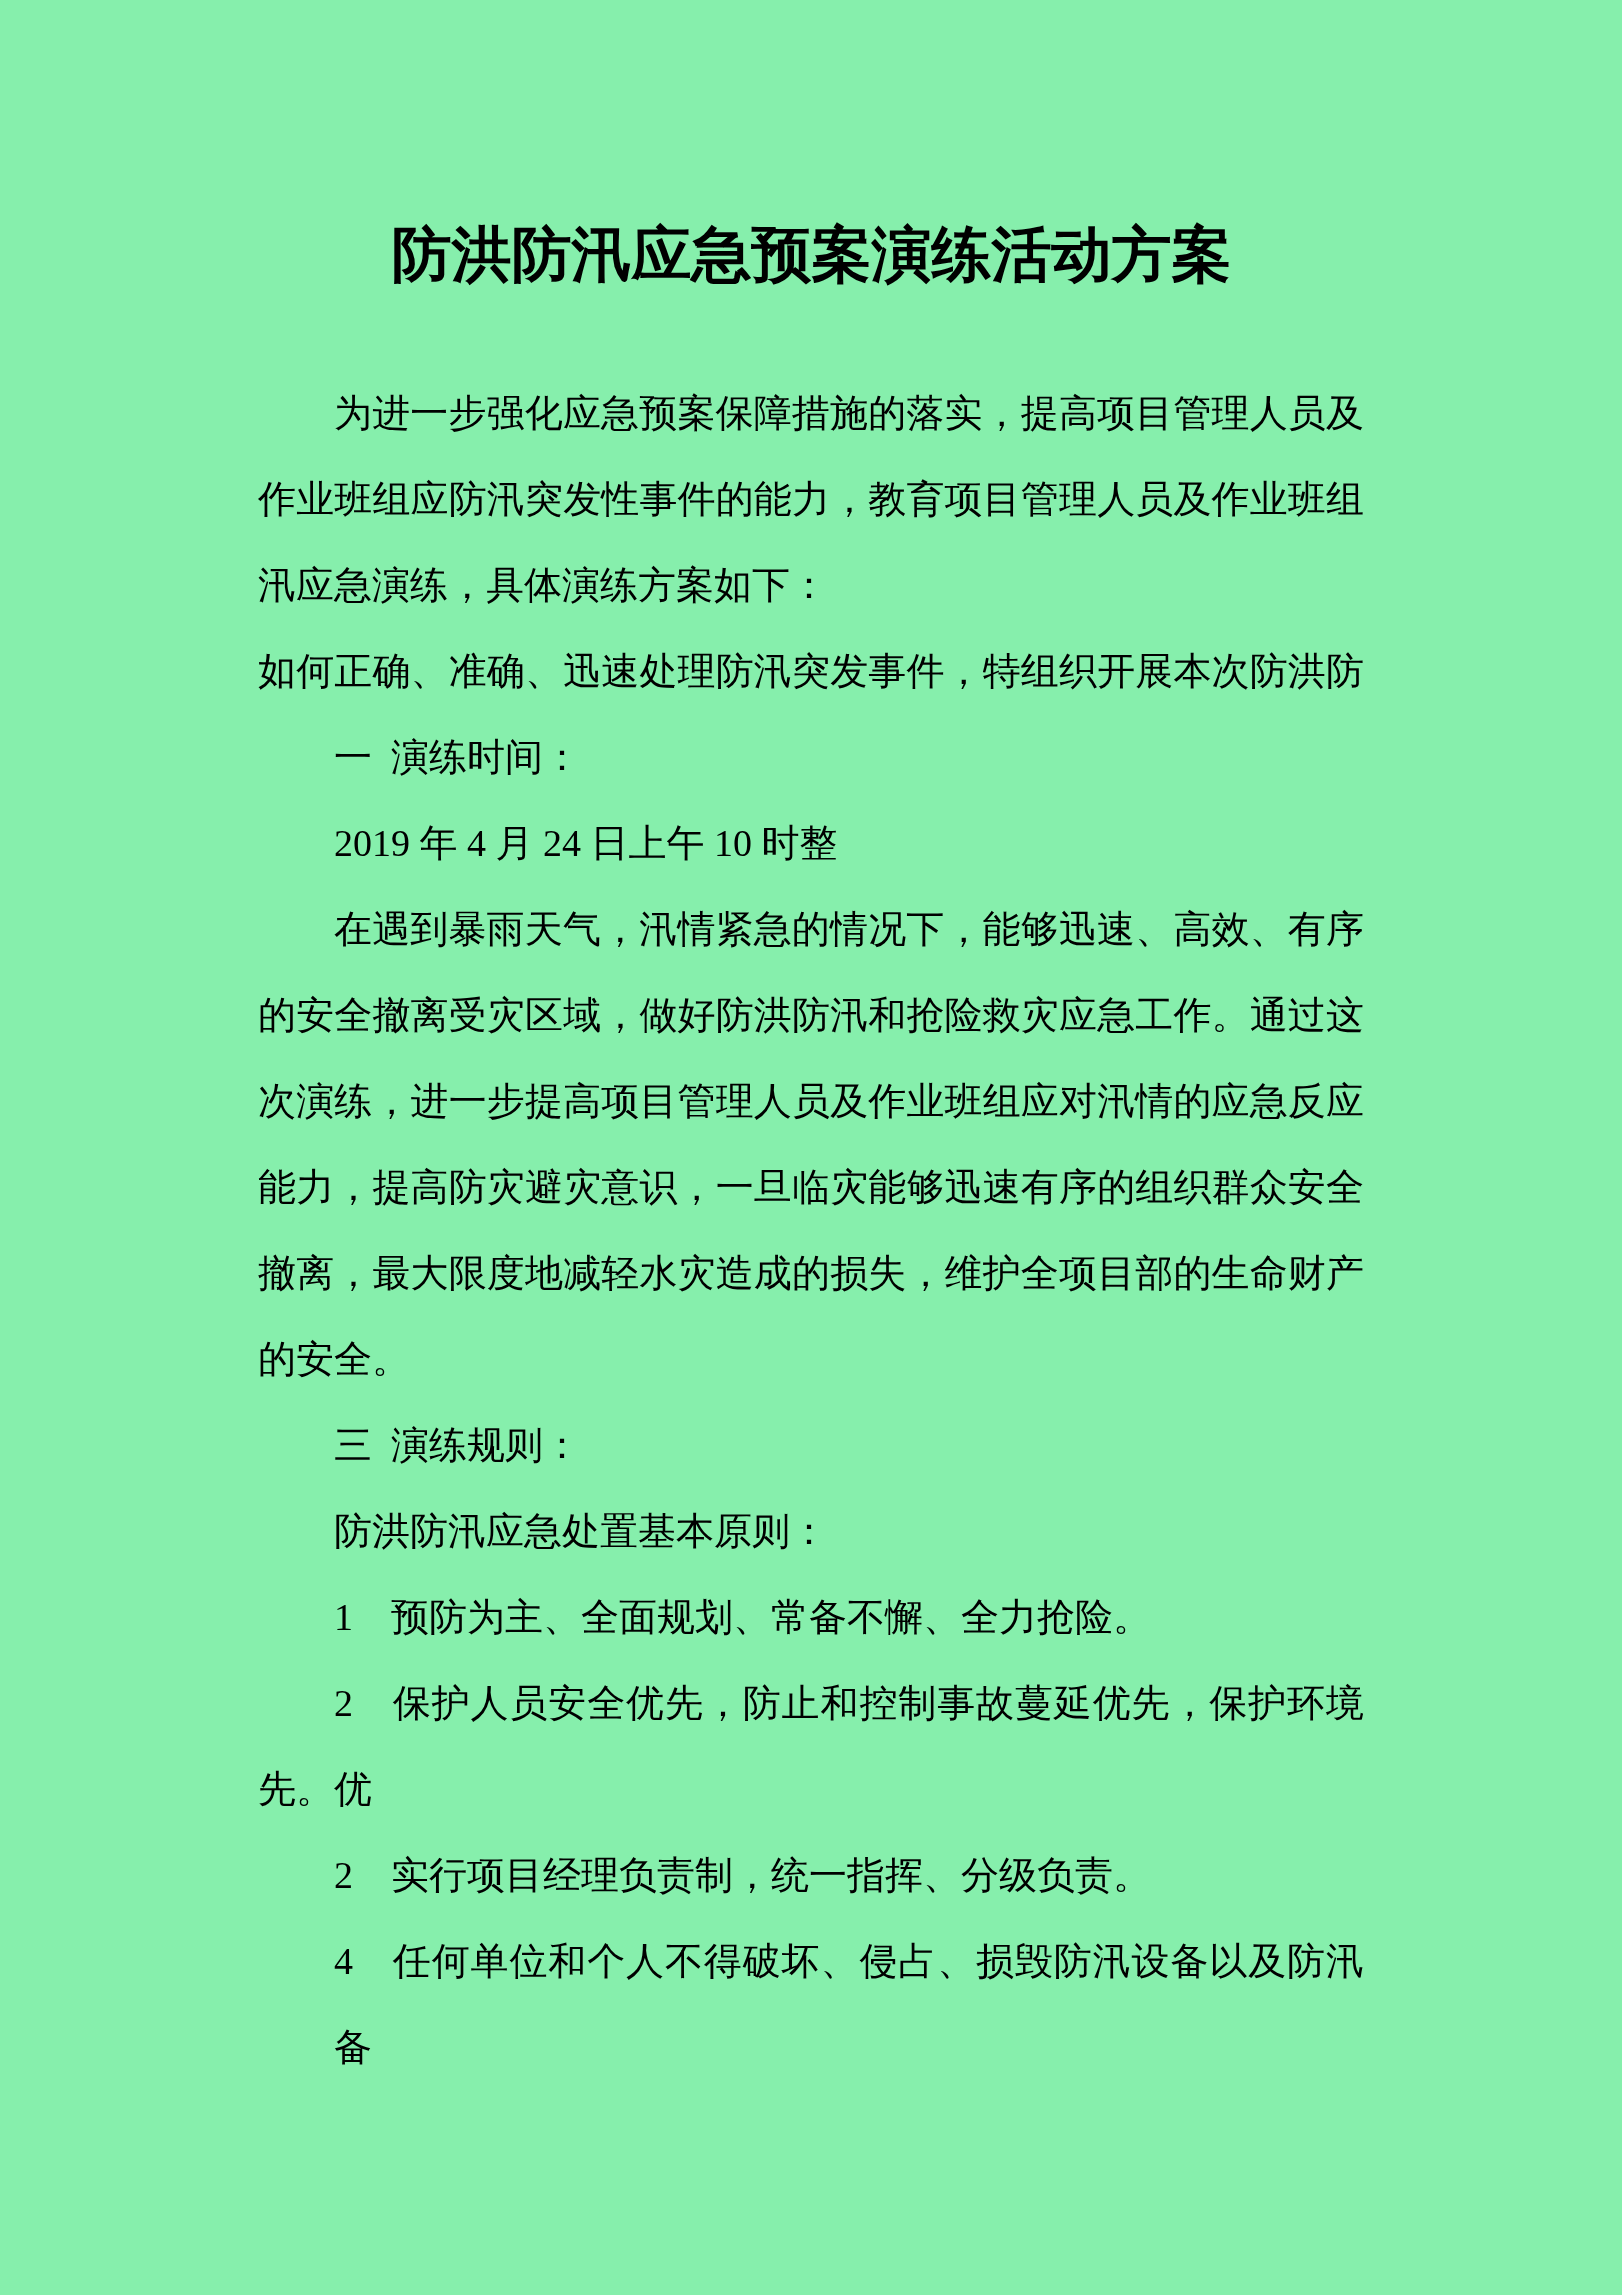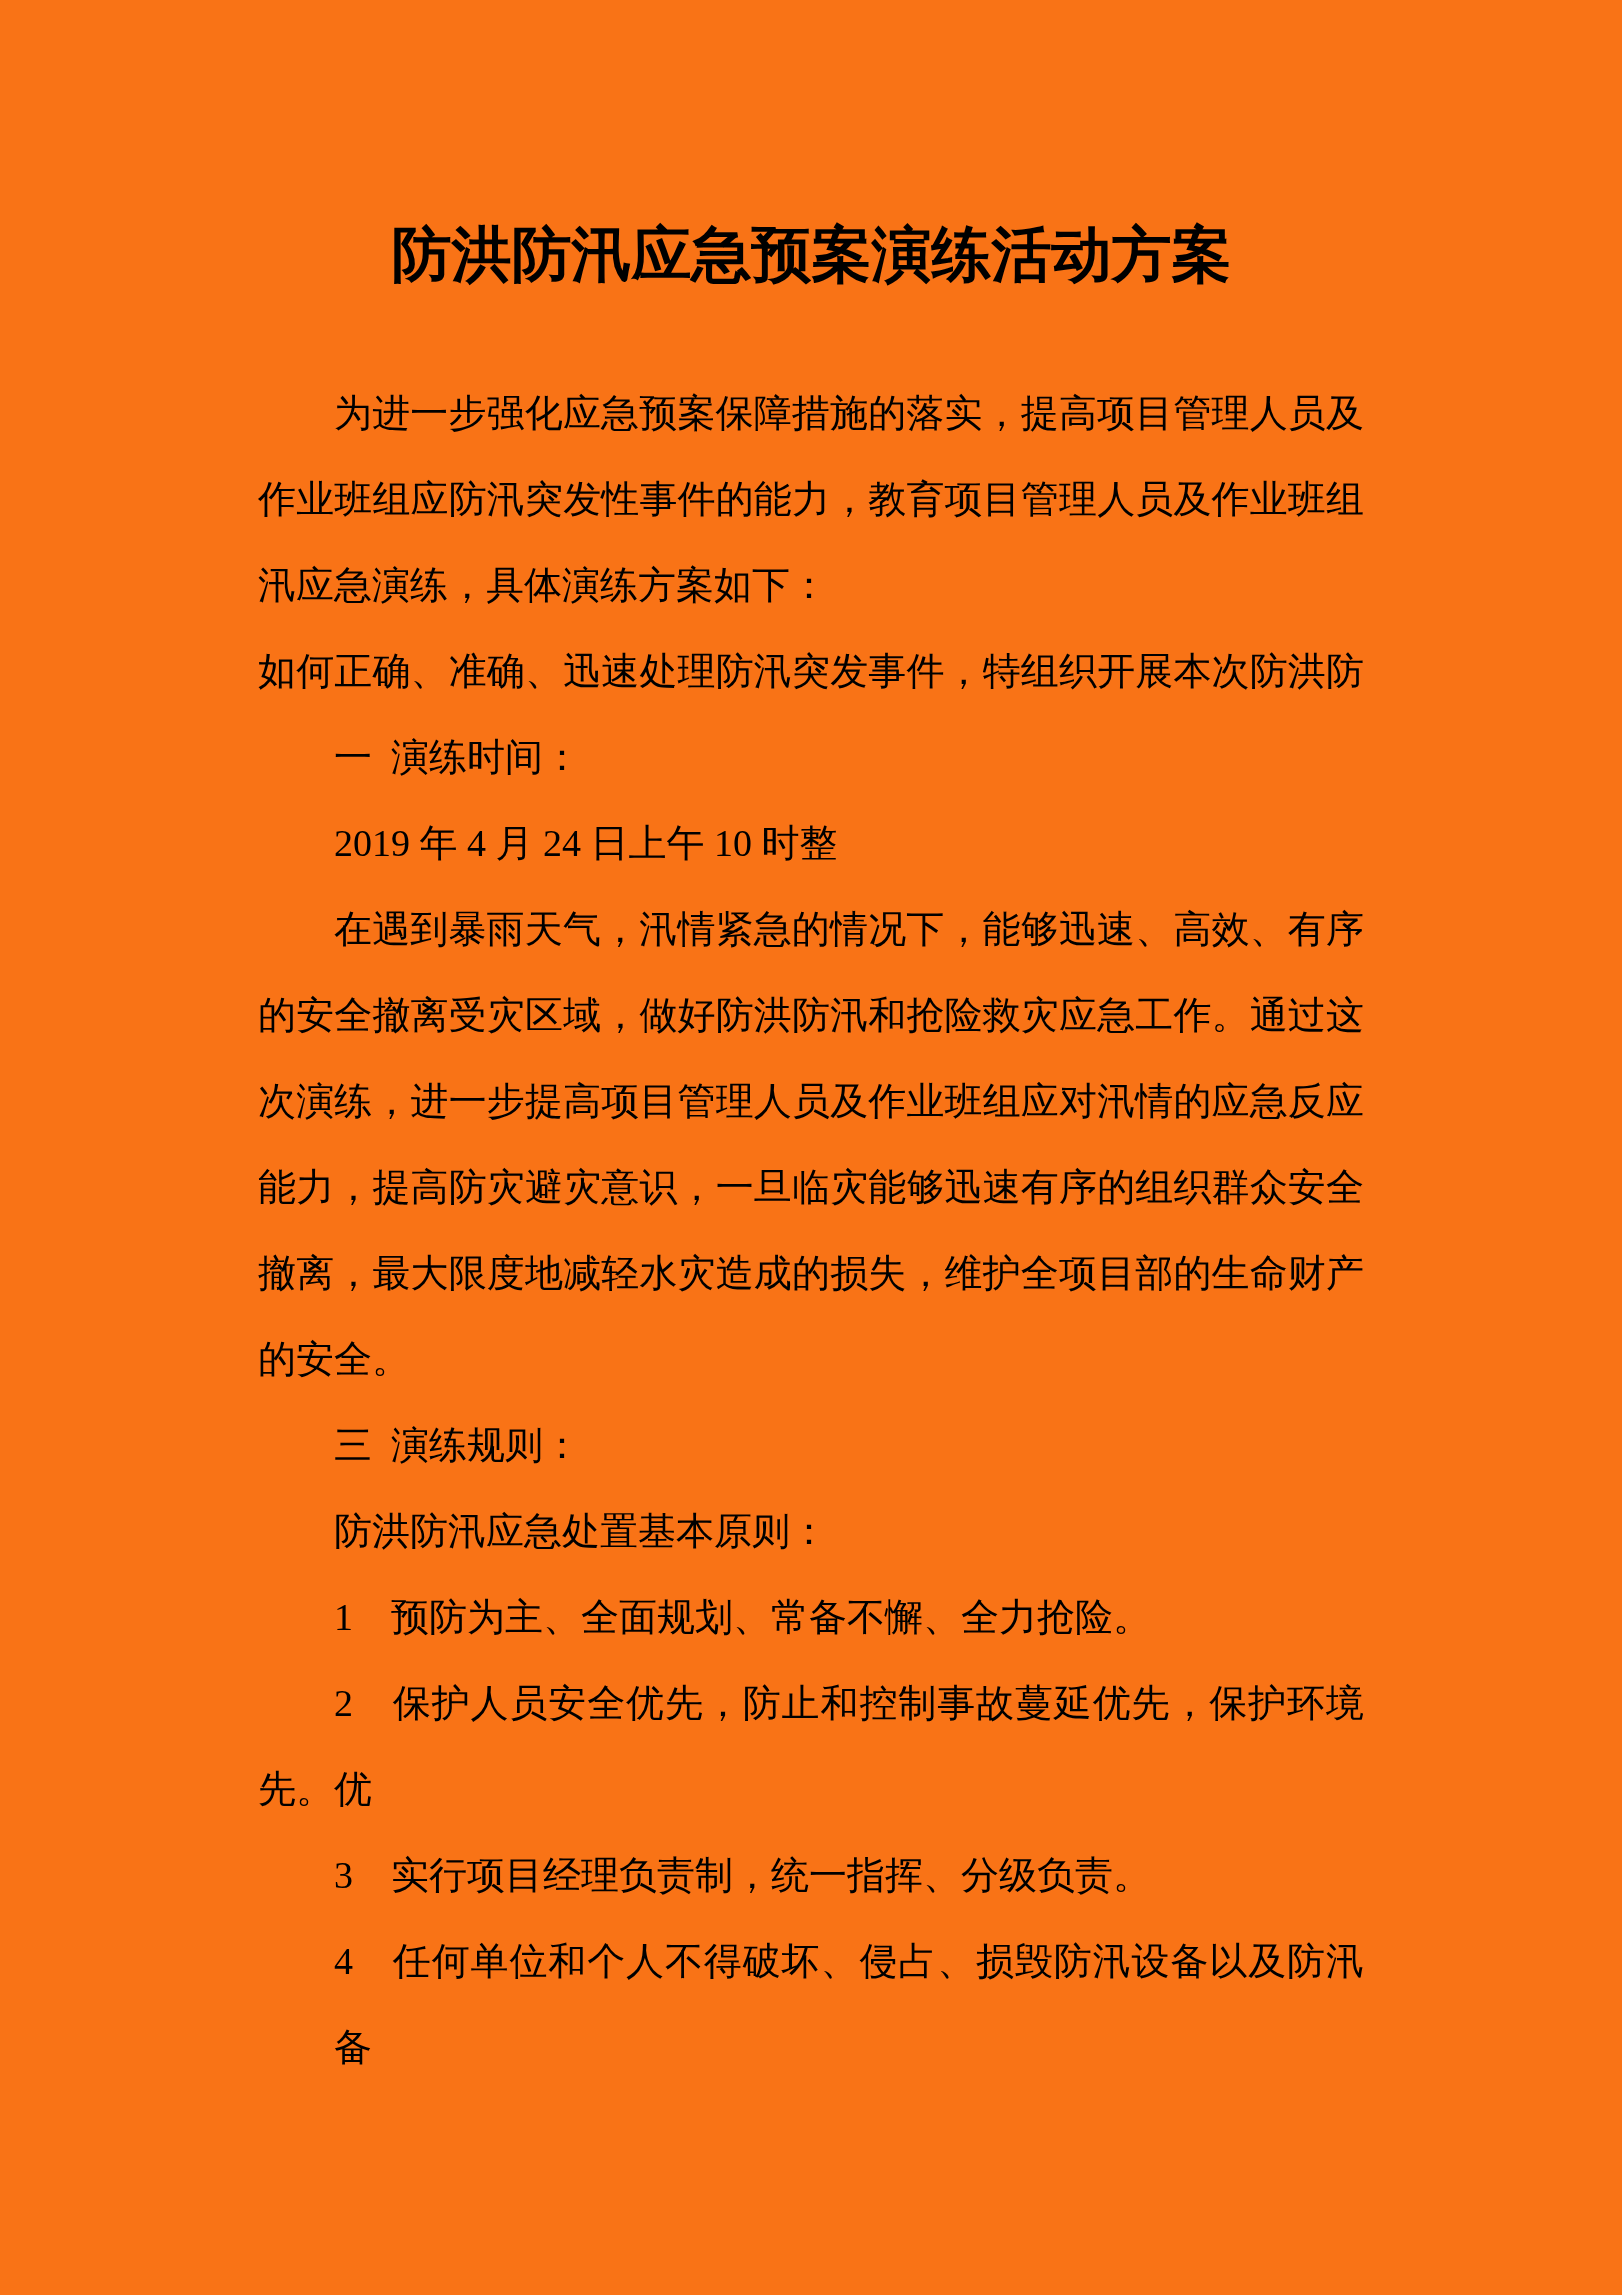--- a/index.html
+++ b/index.html
@@ -4,21 +4,21 @@
 <style>
   html, body {
     margin: 0;
     padding: 0;
     background: #ffffff;
   }
   .page {
     position: relative;
     width: 1623px;
     height: 2295px;
-    background: #f97316;
+    background: #86efac;
     overflow: hidden;
     font-family: "Liberation Serif", "DejaVu Serif", serif;
     color: #000000;
   }
   .title {
     position: absolute;
     top: 225px;
     left: 0;
     width: 100%;
     text-align: center;
@@ -69,17 +69,17 @@
       <div class="line j">的安全撤离受灾区域，做好防洪防汛和抢险救灾应急工作。通过这</div>
       <div class="line j">次演练，进一步提高项目管理人员及作业班组应对汛情的应急反应</div>
       <div class="line j">能力，提高防灾避灾意识，一旦临灾能够迅速有序的组织群众安全</div>
       <div class="line j">撤离，最大限度地减轻水灾造成的损失，维护全项目部的生命财产</div>
       <div class="line">的安全。</div>
       <div class="line ind hd">三 演练规则：</div>
       <div class="line ind">防洪防汛应急处置基本原则：</div>
       <div class="line ind">1　预防为主、全面规划、常备不懈、全力抢险。</div>
       <div class="line ind j">2　保护人员安全优先，防止和控制事故蔓延优先，保护环境优</div>
       <div class="line">先。</div>
-      <div class="line ind">3　实行项目经理负责制，统一指挥、分级负责。</div>
+      <div class="line ind">2　实行项目经理负责制，统一指挥、分级负责。</div>
       <div class="line ind j">4　任何单位和个人不得破坏、侵占、损毁防汛设备以及防汛备</div>
     </div>
 </div>
 
 
 </body></html>

